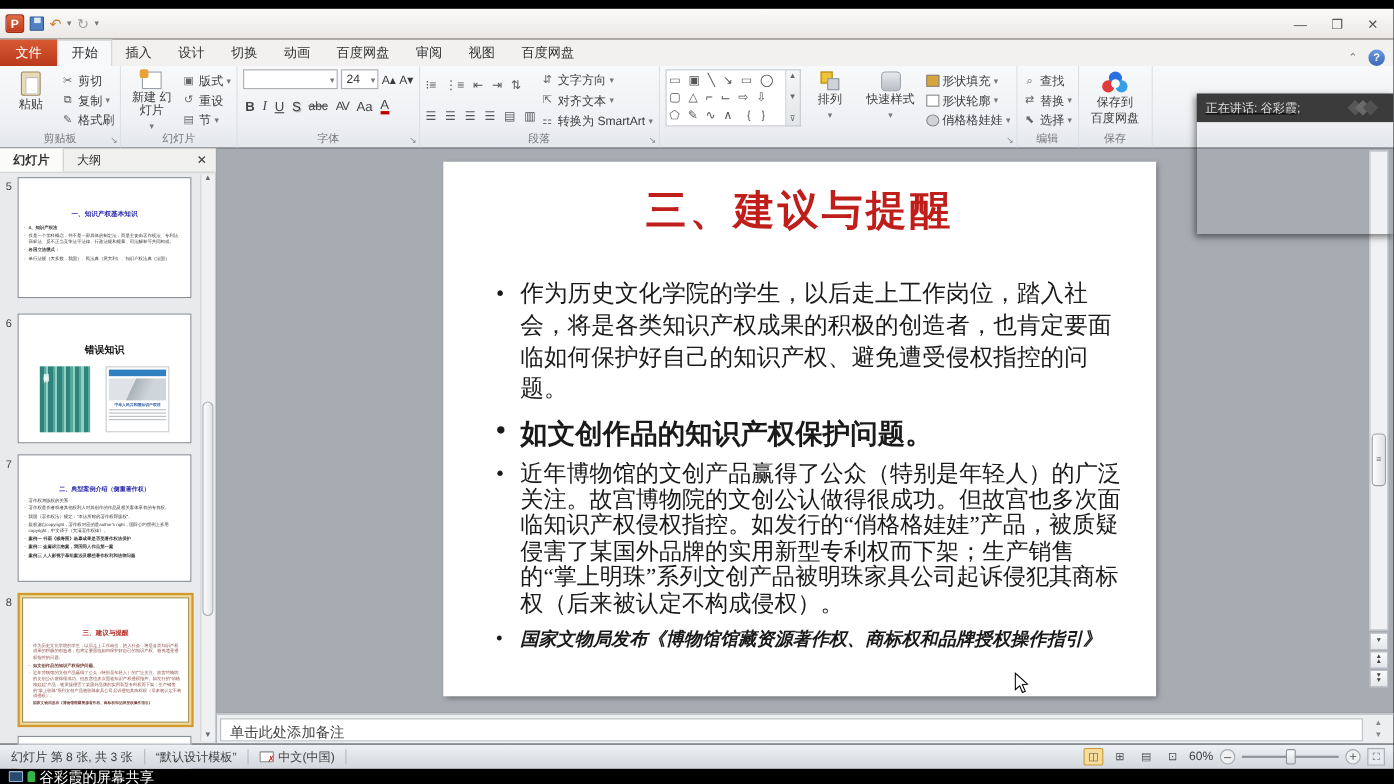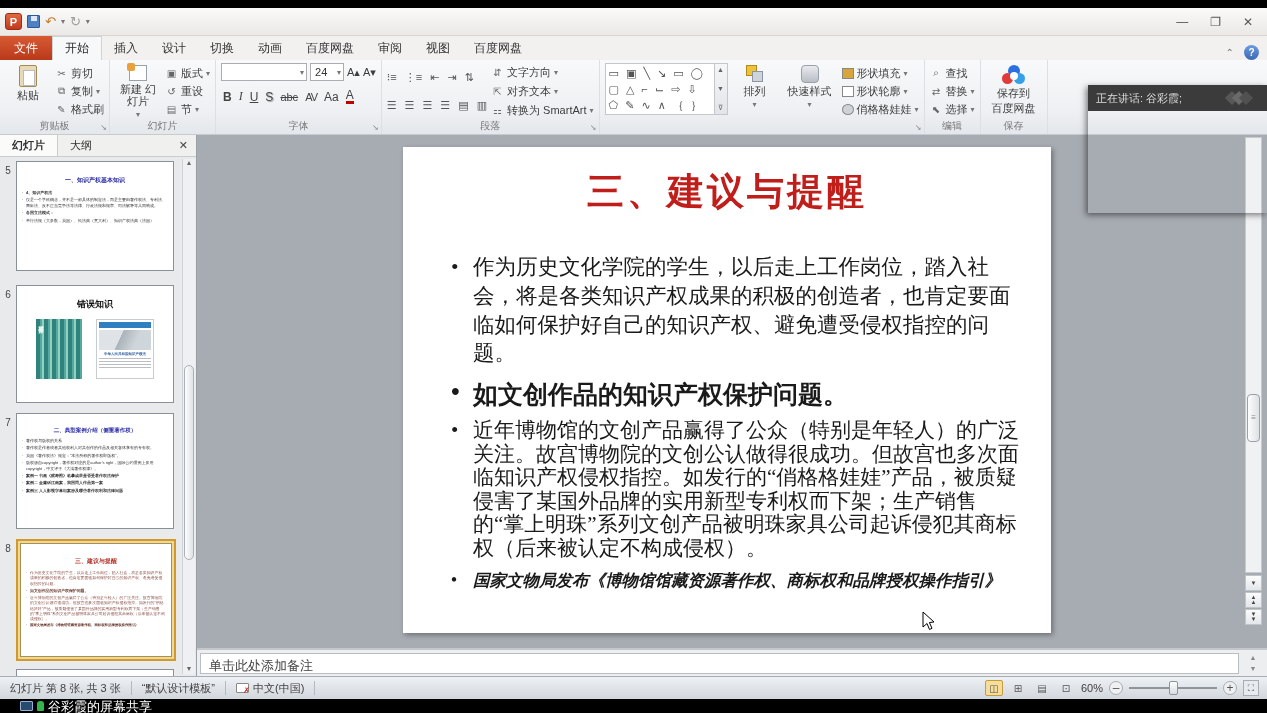--- a/index.html
+++ b/index.html
@@ -1,21 +1,21 @@
 <!DOCTYPE html>
 <html><head>
 <meta charset="utf-8">
 <style>
   * { margin:0; padding:0; box-sizing:border-box; }
   body { background:#222; font-family:"Liberation Sans","DejaVu Sans",sans-serif; }
   .screen { position:relative; width:1267px; height:713px; background:#000; overflow:hidden; }
 
   
   .lb-top { position:absolute; left:0; top:0; width:1267px; height:8px; background:#000; }
-  .lb-bottom { position:absolute; left:0; top:699px; width:1267px; height:14px; background:#000; display:flex; align-items:center; gap:4px; padding-left:20px; }
+  .lb-bottom { position:absolute; left:0; top:699px; width:1267px; height:14px; background:#000; display:flex; align-items:center; gap:4px; padding-left:8px; }
   .share-text { color:#fff; font-size:13px; line-height:13px; }
   .share-monitor { width:13px; height:10px; border:1px solid #8fb2d6; background:#274a6d; border-radius:1px; }
   .share-mic { width:7px; height:10px; background:#35b44a; border-radius:3px 3px 1px 1px; }
 
   
   .titlebar { position:absolute; left:0; top:8px; width:1267px; height:28px;
     background:linear-gradient(#fafaf9,#ebe8e6); border-bottom:1px solid #d8d5d2; display:flex; align-items:center; }
   .qat { display:flex; align-items:center; gap:5px; padding-left:5px; }
   .ppt-logo { width:17px; height:17px; background:linear-gradient(#e06a42,#c03a1d); border:1px solid #9c2c13; border-radius:3px; color:#fff; font-weight:bold; font-size:11px; display:flex; align-items:center; justify-content:center; }
   .qat-btn { font-size:12px; color:#555; line-height:14px; }
@@ -77,21 +77,21 @@
   .bd4 { left:8px; top:7px; width:8px; height:8px; background:#fff; }
 
   
   .sidebar { position:absolute; left:0; top:135px; width:197px; height:541px; background:#e9eaec; border-right:1px solid #9aa0a6; }
   .side-tabs { height:22px; background:#f0f0ef; border-bottom:1px solid #c9ccd0; display:flex; align-items:stretch; font-size:11px; color:#333; }
   .side-tab { padding:3px 12px; display:flex; align-items:center; }
   .side-tab.active { background:#fbfbfa; border-right:1px solid #c9ccd0; font-weight:bold; }
   .side-close { margin-left:auto; padding:2px 8px; color:#444; font-size:11px; display:flex; align-items:center; }
   .thumb-row { position:absolute; left:0; display:flex; }
   .thumb-num { width:16px; text-align:center; font-size:10px; color:#444; padding-top:4px; }
-  .thumb { background:#fff; border:1px solid #8a9098; width:158px; overflow:hidden; padding:8px 5px; }
+  .thumb { background:#fff; border:1px solid #8a9098; width:158px; overflow:hidden; padding:22px 5px; }
   .sel-frame { background:#efd796; border:2px solid #d29a2e; padding:2px; }
   .t-title { text-align:center; font-weight:bold; font-family:"Liberation Serif","DejaVu Serif",serif; }
   .t-line { font-size:4px; line-height:1.35; color:#333; margin-top:2px; padding-left:4px; position:relative; }
   .t-line:before { content:"·"; position:absolute; left:0; top:0; }
   .thumb8 .t-line { color:#8a5048; font-size:3.9px; }
   .t-bold { font-weight:bold; color:#6b3a30 !important; }
   .t-small { font-size:3.4px !important; }
   .side-scroll { position:absolute; right:1px; top:24px; width:13px; height:515px; background:#eef0f2; border-left:1px solid #d0d3d7; }
   .side-scroll .up { position:absolute; top:0; left:0; right:0; text-align:center; font-size:7px; color:#666; }
   .side-scroll .thumbbar { position:absolute; left:1px; right:1px; top:206px; height:195px; background:linear-gradient(90deg,#fdfdfd,#dfe2e6); border:1px solid #aab0b7; border-radius:5px; }
@@ -139,21 +139,21 @@
   .spell-book span { position:absolute; right:-2px; bottom:-3px; color:#cc2222; font-size:8px; font-weight:bold; }
   .sb-right { margin-left:auto; display:flex; align-items:center; gap:6px; padding-right:8px; }
   .view-btn { width:18px; height:16px; display:flex; align-items:center; justify-content:center; font-size:10px; color:#555; }
   .view-btn.active { background:#f7dd9a; border:1px solid #c89b3c; border-radius:2px; }
   .zoom-track { position:relative; width:88px; height:2px; background:#8e949b; }
   .zoom-handle { position:absolute; left:40px; top:-6px; width:9px; height:14px; background:linear-gradient(#fdfdfd,#d8dce1); border:1px solid #8e949b; border-radius:2px; }
   .zoom-btn { font-size:12px; color:#555; width:14px; height:14px; border:1px solid #a8adb3; border-radius:50%; display:flex; align-items:center; justify-content:center; line-height:1; background:#eef0f2; }
   .fit-btn { width:16px; height:16px; border:1px solid #a8adb3; background:#e7eaee; font-size:9px; color:#555; display:flex; align-items:center; justify-content:center; }
 
   
-  .meeting { position:absolute; left:1088px; top:85px; width:179px; height:128px; box-shadow:-2px 2px 6px rgba(0,0,0,.5); }
+  .meeting { position:absolute; left:1088px; top:85px; width:179px; height:128px; box-shadow:-2px 2px 6px rgba(0,0,0,.5);text-decoration:underline; }
   .meet-header { height:26px; background:#3b3b3b; display:flex; align-items:center; padding:0 8px; }
   .meet-speaking { color:#ddd; font-size:11px; }
   .meet-logo { margin-left:auto; position:relative; width:34px; height:14px; }
   .meet-logo i { position:absolute; width:10px; height:10px; transform:rotate(45deg); top:2px; }
   .ml1{left:2px; background:#575757;} .ml2{left:9px; background:#6a6a6a;} .ml3{left:16px; background:#515151;}
   .video { position:relative; height:102px; background:linear-gradient(100deg,#c8cbc4,#b2b5ad 60%,#a8aba3); border:1px solid #1c1c1c; border-top:none; overflow:hidden; }
   .hair { position:absolute; left:54%; top:2px; width:62px; height:56px; background:#1b1b1b; border-radius:48% 48% 40% 40%; }
   .face { position:absolute; left:58%; top:16px; width:46px; height:56px; background:radial-gradient(ellipse at 45% 40%,#d4ab90,#bf9377); border-radius:46% 46% 42% 42%; }
   .glasses { position:absolute; left:60%; top:38px; display:flex; gap:4px; align-items:center; }
   .glasses i { width:15px; height:11px; border:1.5px solid #3a3a3a; border-radius:3px; background:rgba(255,255,255,.12); }

